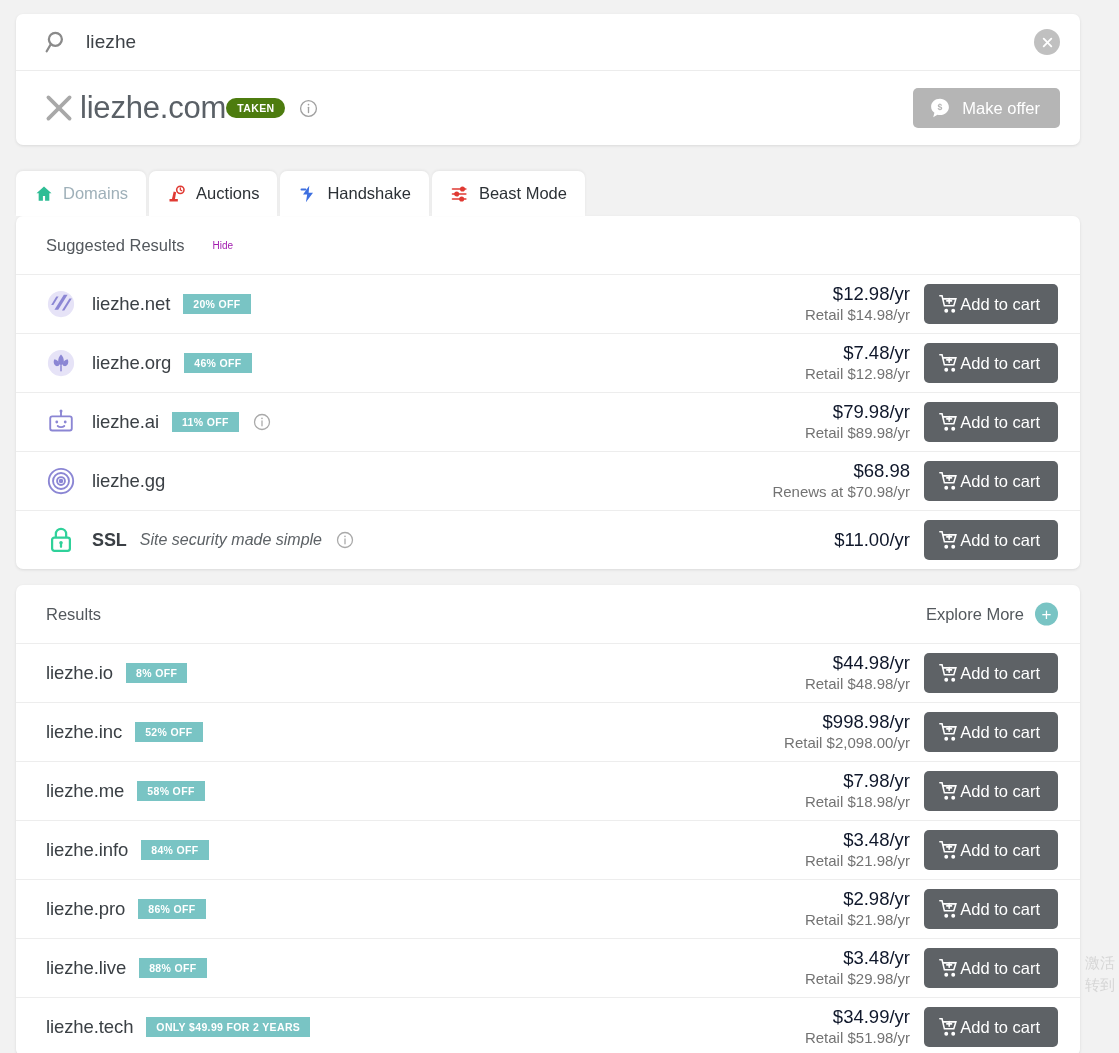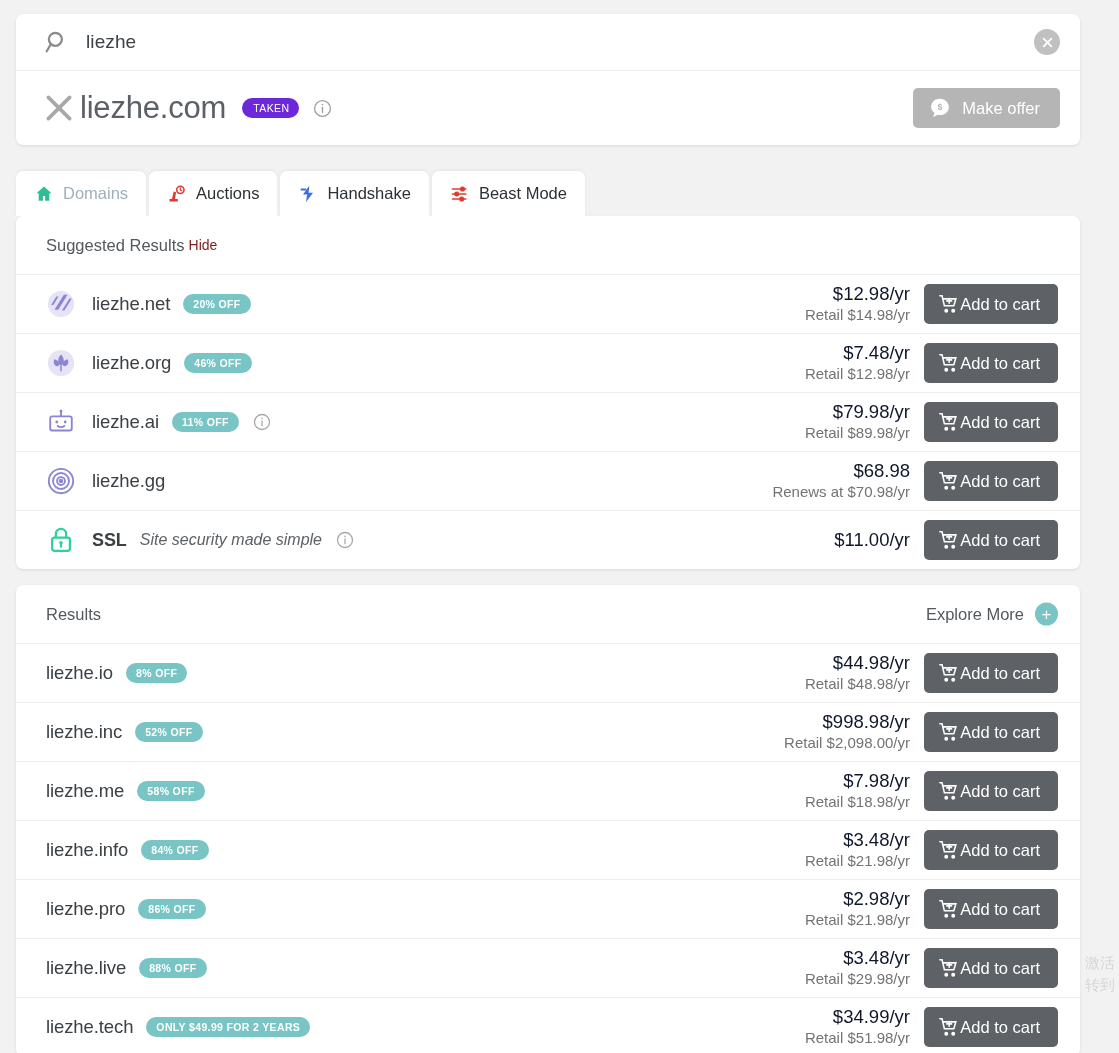--- a/index.html
+++ b/index.html
@@ -39,22 +39,22 @@
   .domain-row {
     height: 74px; display: flex; align-items: center;
     padding: 0 18px 0 26px; position: relative;
   }
   .x-icon { width: 34px; height: 34px; flex: 0 0 34px; color: #a8a8a8; }
   .domain-name {
     margin-left: 4px; font-size: 31px; color: #5a6066; font-weight: 400;
     letter-spacing: -.2px;
   }
   .taken-badge {
-    margin-left: 16px; background: #6d28d9; color: #fff;
-    font-size: 10.5px; font-weight: 400; letter-spacing: .4px;
+    background: #4d7c0f; color: #fff;
+    font-size: 10.5px; font-weight: 700; letter-spacing: .4px;
     padding: 4px 10px 4px 11px; border-radius: 11px;
   }
   .info-icon {
     margin-left: 14px; width: 19px; height: 19px; color: #a0a0a0;
     flex: 0 0 19px;
   }
   .make-offer {
     position: absolute; right: 20px; top: 50%; transform: translateY(-50%);
     background: #b5b5b5; color: #fff; border: none; border-radius: 5px;
     height: 40px; padding: 0 20px 0 16px;
@@ -85,21 +85,21 @@
   }
   #suggested-card { top: 216px; }
   #results-card { top: 585px; }
 
   .card-head {
     height: 58px; display: flex; align-items: center;
     padding: 0 22px 0 30px; position: relative;
   }
   .card-head-title { font-size: 16.5px; color: #53585d; }
   .hide-link {
-    margin-left: 4px; font-size: 14px; color: #7f1d1d; cursor: pointer;
+    margin-left: 28px; font-size: 10px; color: #a21caf; cursor: pointer;
   }
   .explore {
     position: absolute; right: 22px; top: 50%; transform: translateY(-50%);
     display: flex; align-items: center; gap: 11px; cursor: pointer;
   }
   .explore-label { font-size: 16.5px; color: #53585d; }
   .explore-plus {
     width: 23px; height: 23px; border-radius: 50%; background: #79c4c4;
     color: #fff; display: flex; align-items: center; justify-content: center;
     font-size: 17px; line-height: 1; font-weight: 400;
@@ -112,21 +112,21 @@
   }
   .row .dicon { width: 30px; height: 30px; flex: 0 0 30px; margin-right: 16px; }
   .row-name {
     font-size: 18.5px; color: #3b4045; letter-spacing: -.1px;
   }
   .row-name.bold { font-weight: 700; font-size: 18px; }
   .row-sub { margin-left: 13px; font-size: 16px; color: #5d6266; font-style: italic; }
   .off-badge {
     margin-left: 13px; background: #79c4c4; color: #fff;
     font-size: 10.5px; font-weight: 700; letter-spacing: .35px;
-    padding: 4px 10px; border-radius: 10px; white-space: nowrap;
+    padding: 4px 10px; border-radius: 0; white-space: nowrap;
   }
   .row .rinfo {
     margin-left: 14px; width: 18px; height: 18px; color: #a9a9a9;
     flex: 0 0 18px;
   }
   .price-block {
     position: absolute; right: 170px; text-align: right;
     top: 50%; transform: translateY(-50%);
   }
   .price { font-size: 18.5px; color: #0f172a; line-height: 1.15; }

